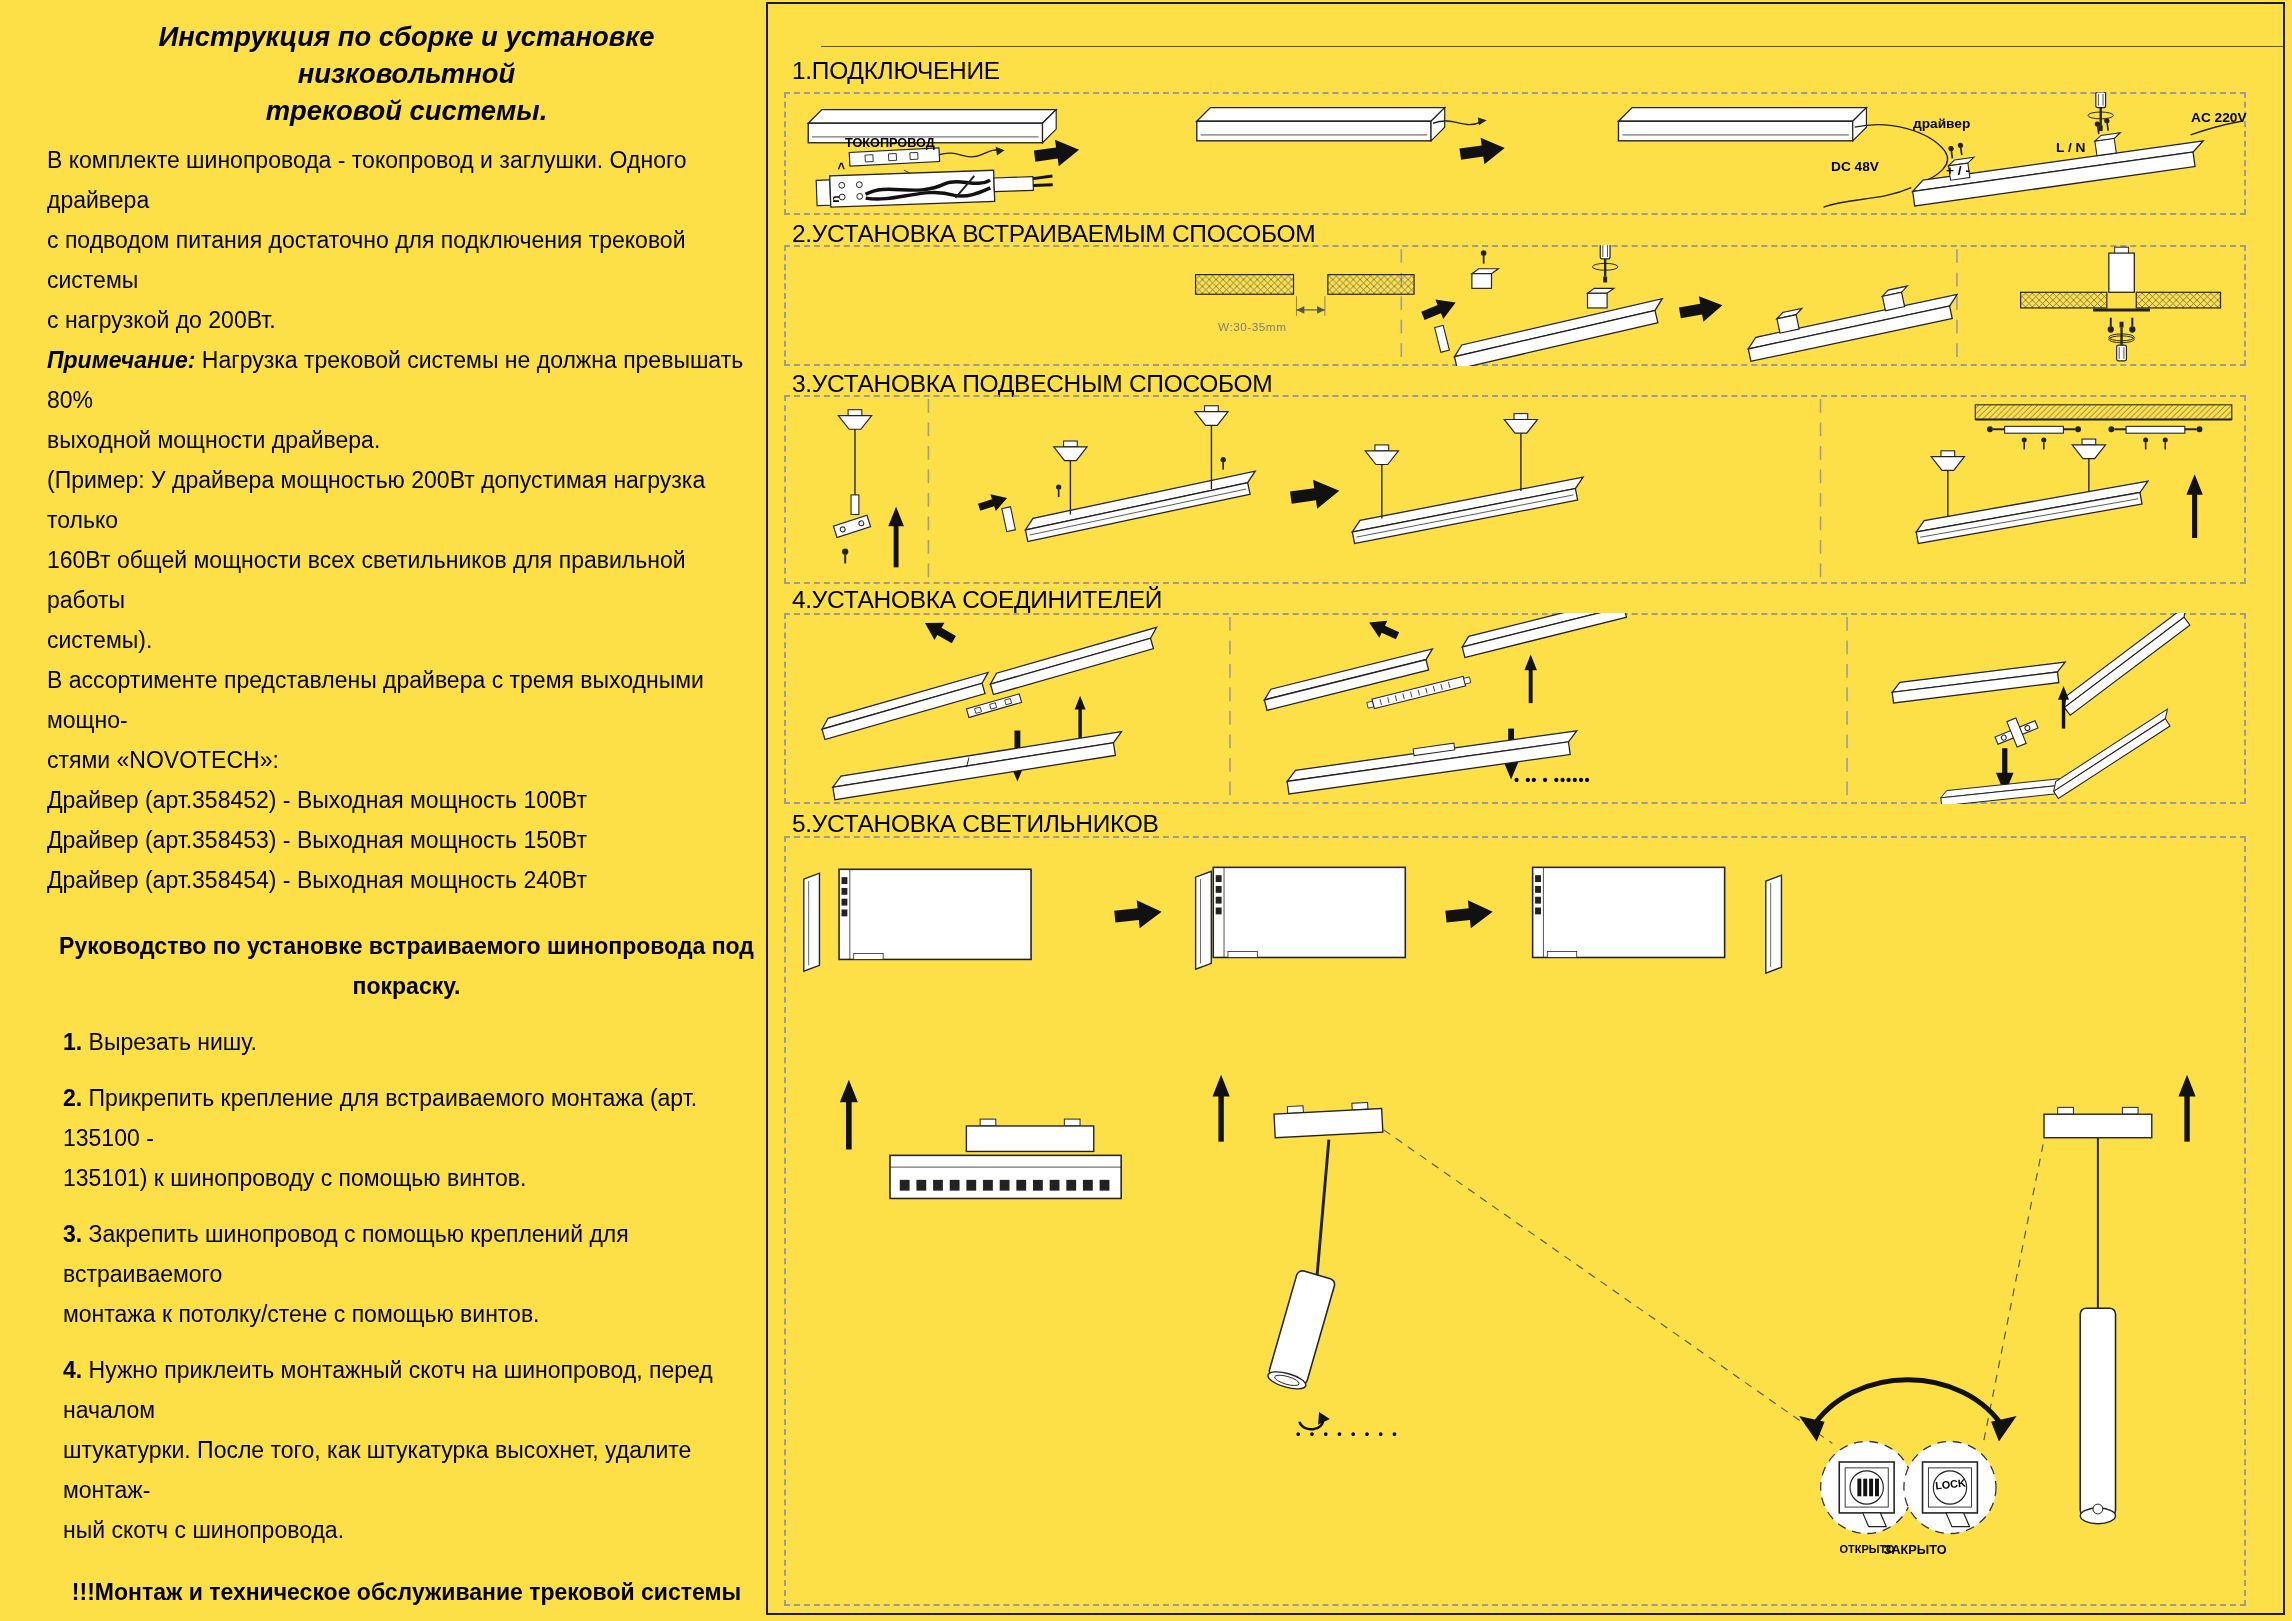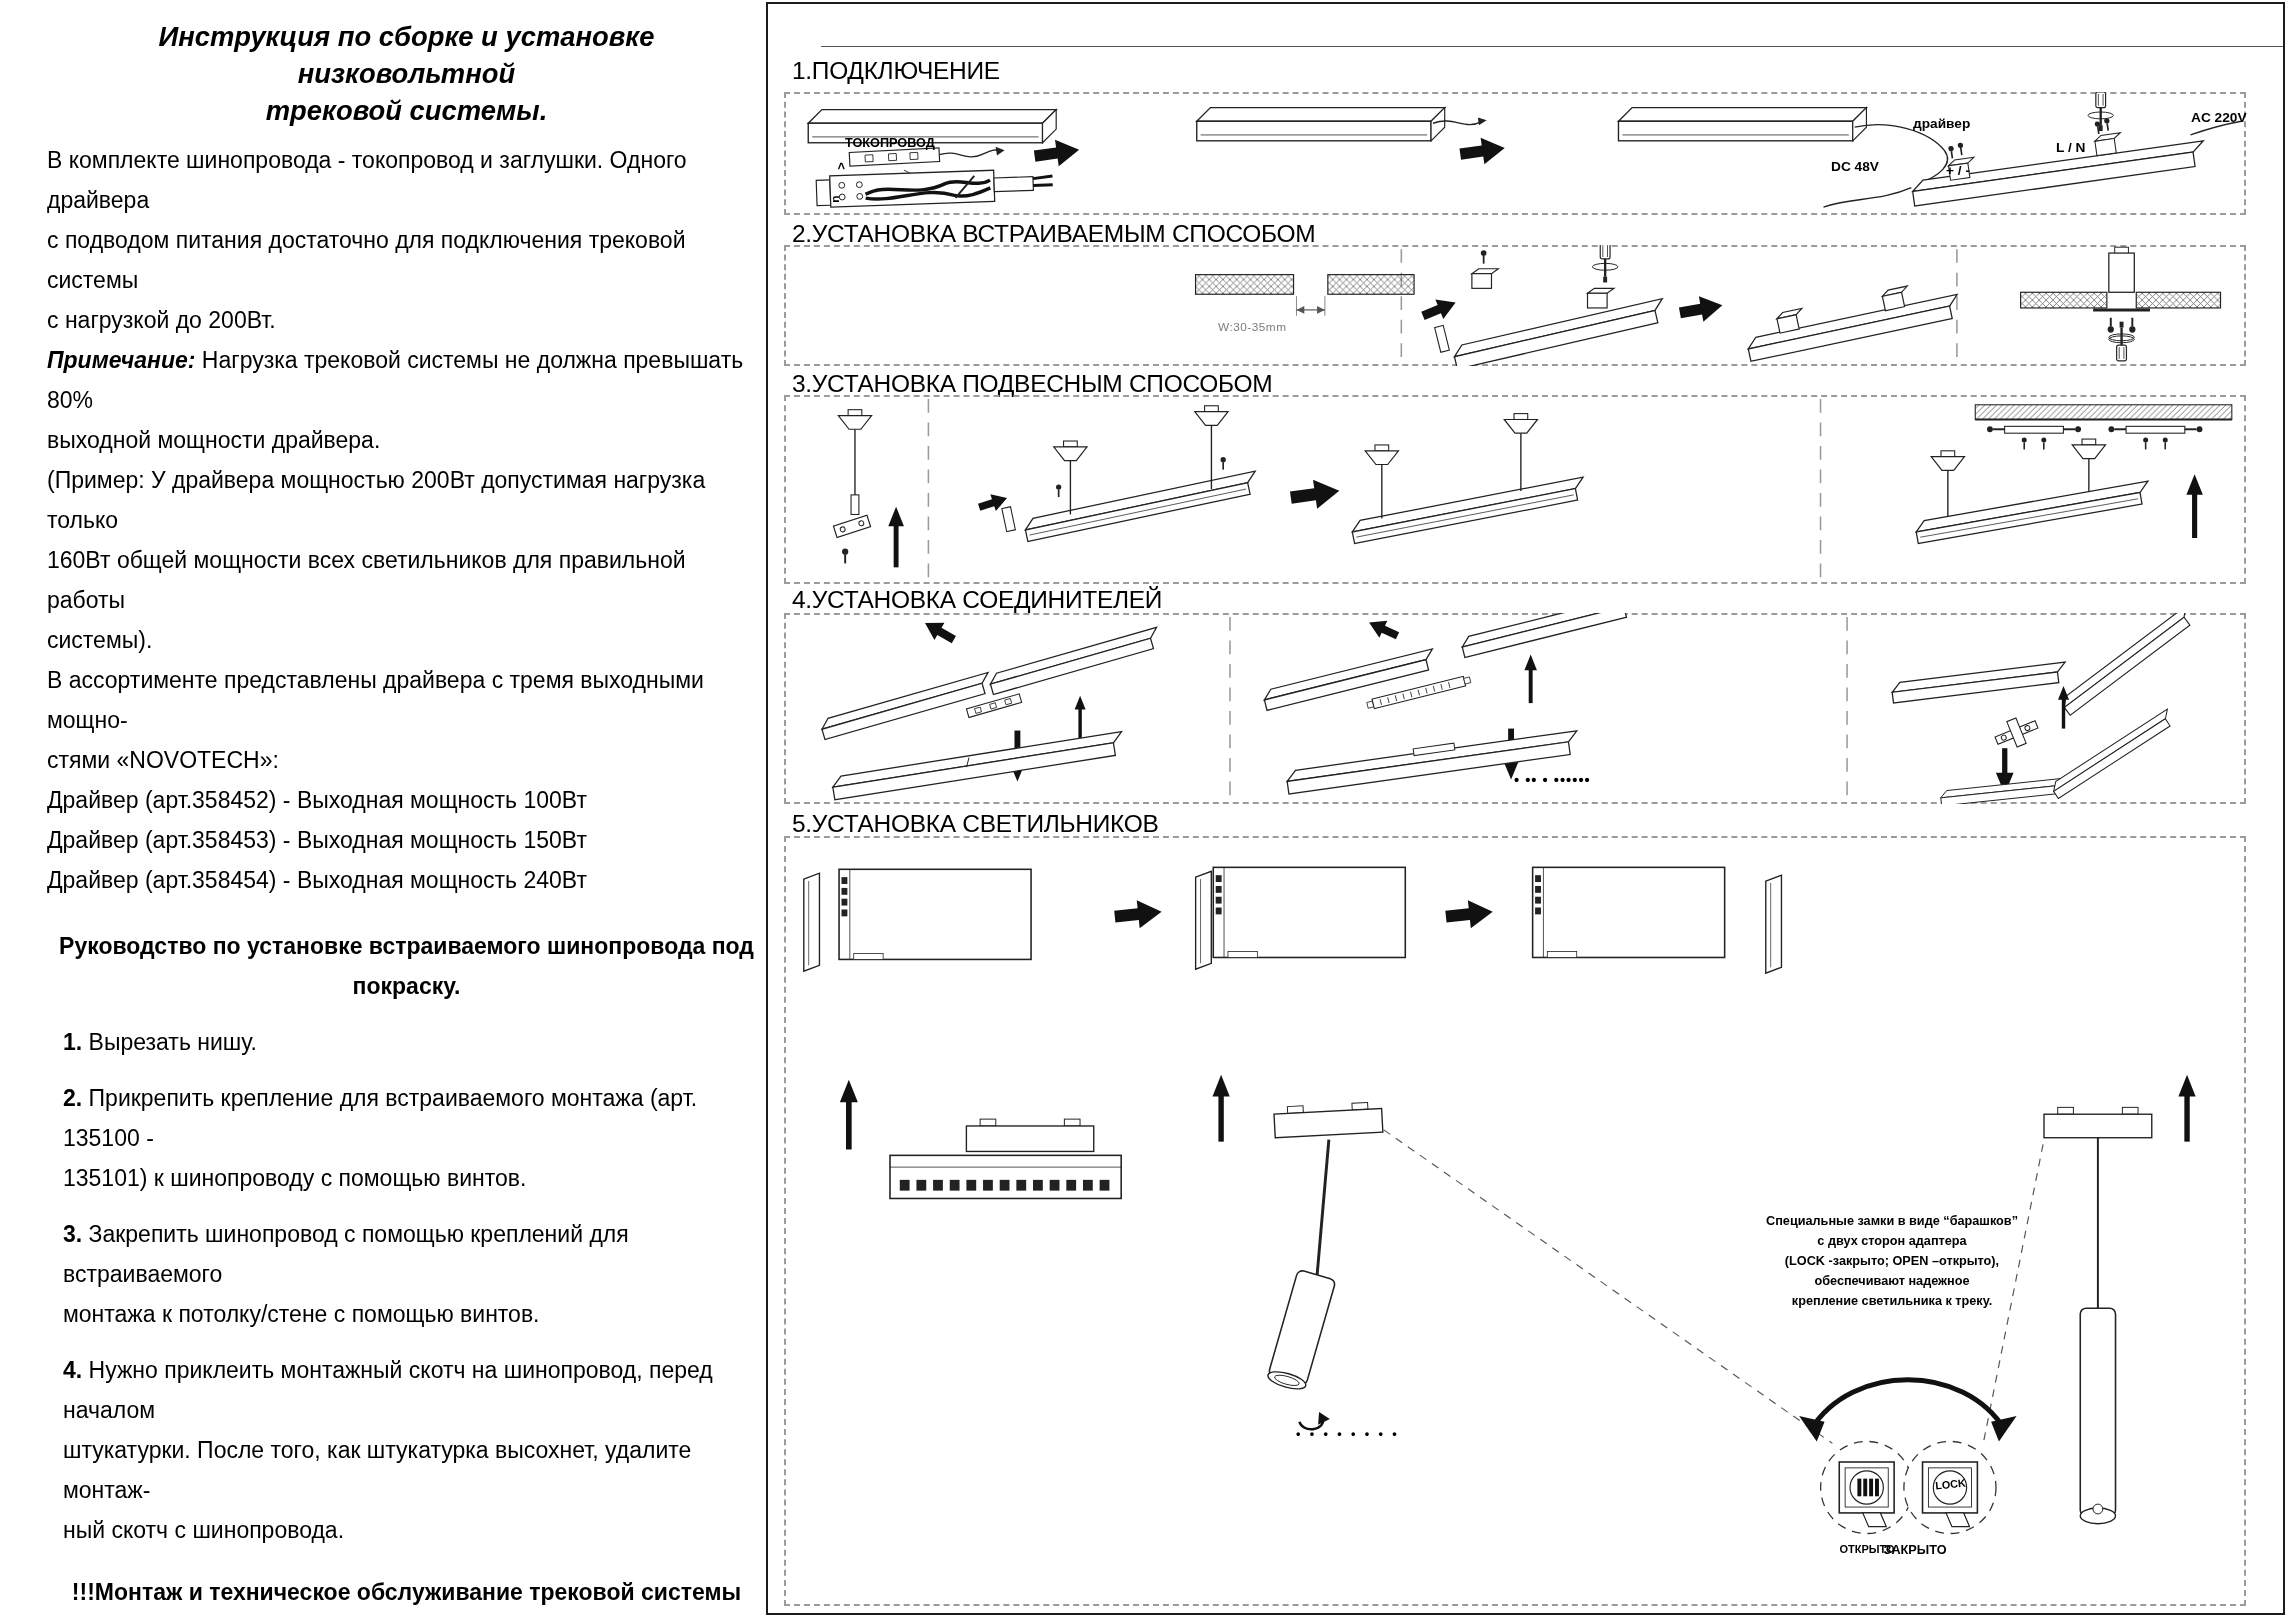--- a/index.html
+++ b/index.html
@@ -1,16 +1,16 @@
 <!DOCTYPE html>
 <html><head>
 <meta charset="utf-8">
 <style>
   html,body{margin:0;padding:0;background:#e8e8e8;}
-  #page{position:relative;width:2293px;height:1621px;background:#ffffff;
+  #page{position:relative;width:2293px;height:1621px;background:#fde047;
         font-family:"Liberation Sans",sans-serif;color:#000;overflow:hidden;}
   .abs{position:absolute;}
   .pre{white-space:pre-line;}
   
   #left-col{position:absolute;left:47px;top:17.6px;width:719px;}
   .doc-title{font-size:27.4px;font-weight:bold;font-style:italic;line-height:37px;
              text-align:center;white-space:pre-line;margin:0 0 11.8px 0;}
   .body-p{font-size:23px;line-height:40px;margin:0;white-space:pre-line;}
   .note-lbl{font-weight:bold;font-style:italic;}
   .center-h{font-size:23px;font-weight:bold;line-height:40px;text-align:center;
@@ -495,24 +495,19 @@
         <rect x="14" y="-7" width="16" height="7" fill="#fff" stroke="#222" stroke-width="1"></rect>
         <rect x="80" y="-7" width="16" height="7" fill="#fff" stroke="#222" stroke-width="1"></rect>
         <rect x="0" y="0" width="110" height="24" fill="#fff" stroke="#222" stroke-width="1.4"></rect>
       </g>
       <line x1="1341" y1="308" x2="1341" y2="482" stroke="#222" stroke-width="2"></line>
       <rect x="1323" y="482" width="36" height="212" rx="6" fill="#fff" stroke="#222" stroke-width="1.6"></rect>
       <ellipse cx="1341" cy="694" rx="18" ry="8" fill="#fff" stroke="#222" stroke-width="1.4"></ellipse>
       <circle cx="1341" cy="687" r="5" fill="#fff" stroke="#222" stroke-width="1"></circle>
     </g>
   </svg>
-  <span class="dlabel pre" style="left:1745px;top:1211px;width:294px;font-size:12.7px;line-height:20px;text-align:center;">Специальные замки в виде “барашков”
-с двух сторон адаптера
-(LOCK -закрыто; OPEN –открыто),
-обеспечивают надежное
-крепление светильника к треку.</span>
   <span class="dlabel" style="left:1925px;top:1478px;width:51px;font-size:10.8px;font-weight:800;text-align:center;transform:rotate(-6deg);">LOCK</span>
   <span class="dlabel" style="left:1808px;top:1543px;width:118px;font-size:11px;text-align:center;">ОТКРЫТО</span>
   <span class="dlabel" style="left:1856px;top:1543px;width:118px;font-size:12.7px;text-align:center;">ЗАКРЫТО</span>
   <span class="dlabel" style="left:1296px;top:1427px;font-size:12.7px;letter-spacing:2.9px;">• • • • • • • •</span>
 
 </div>
 
 
 </body></html>

